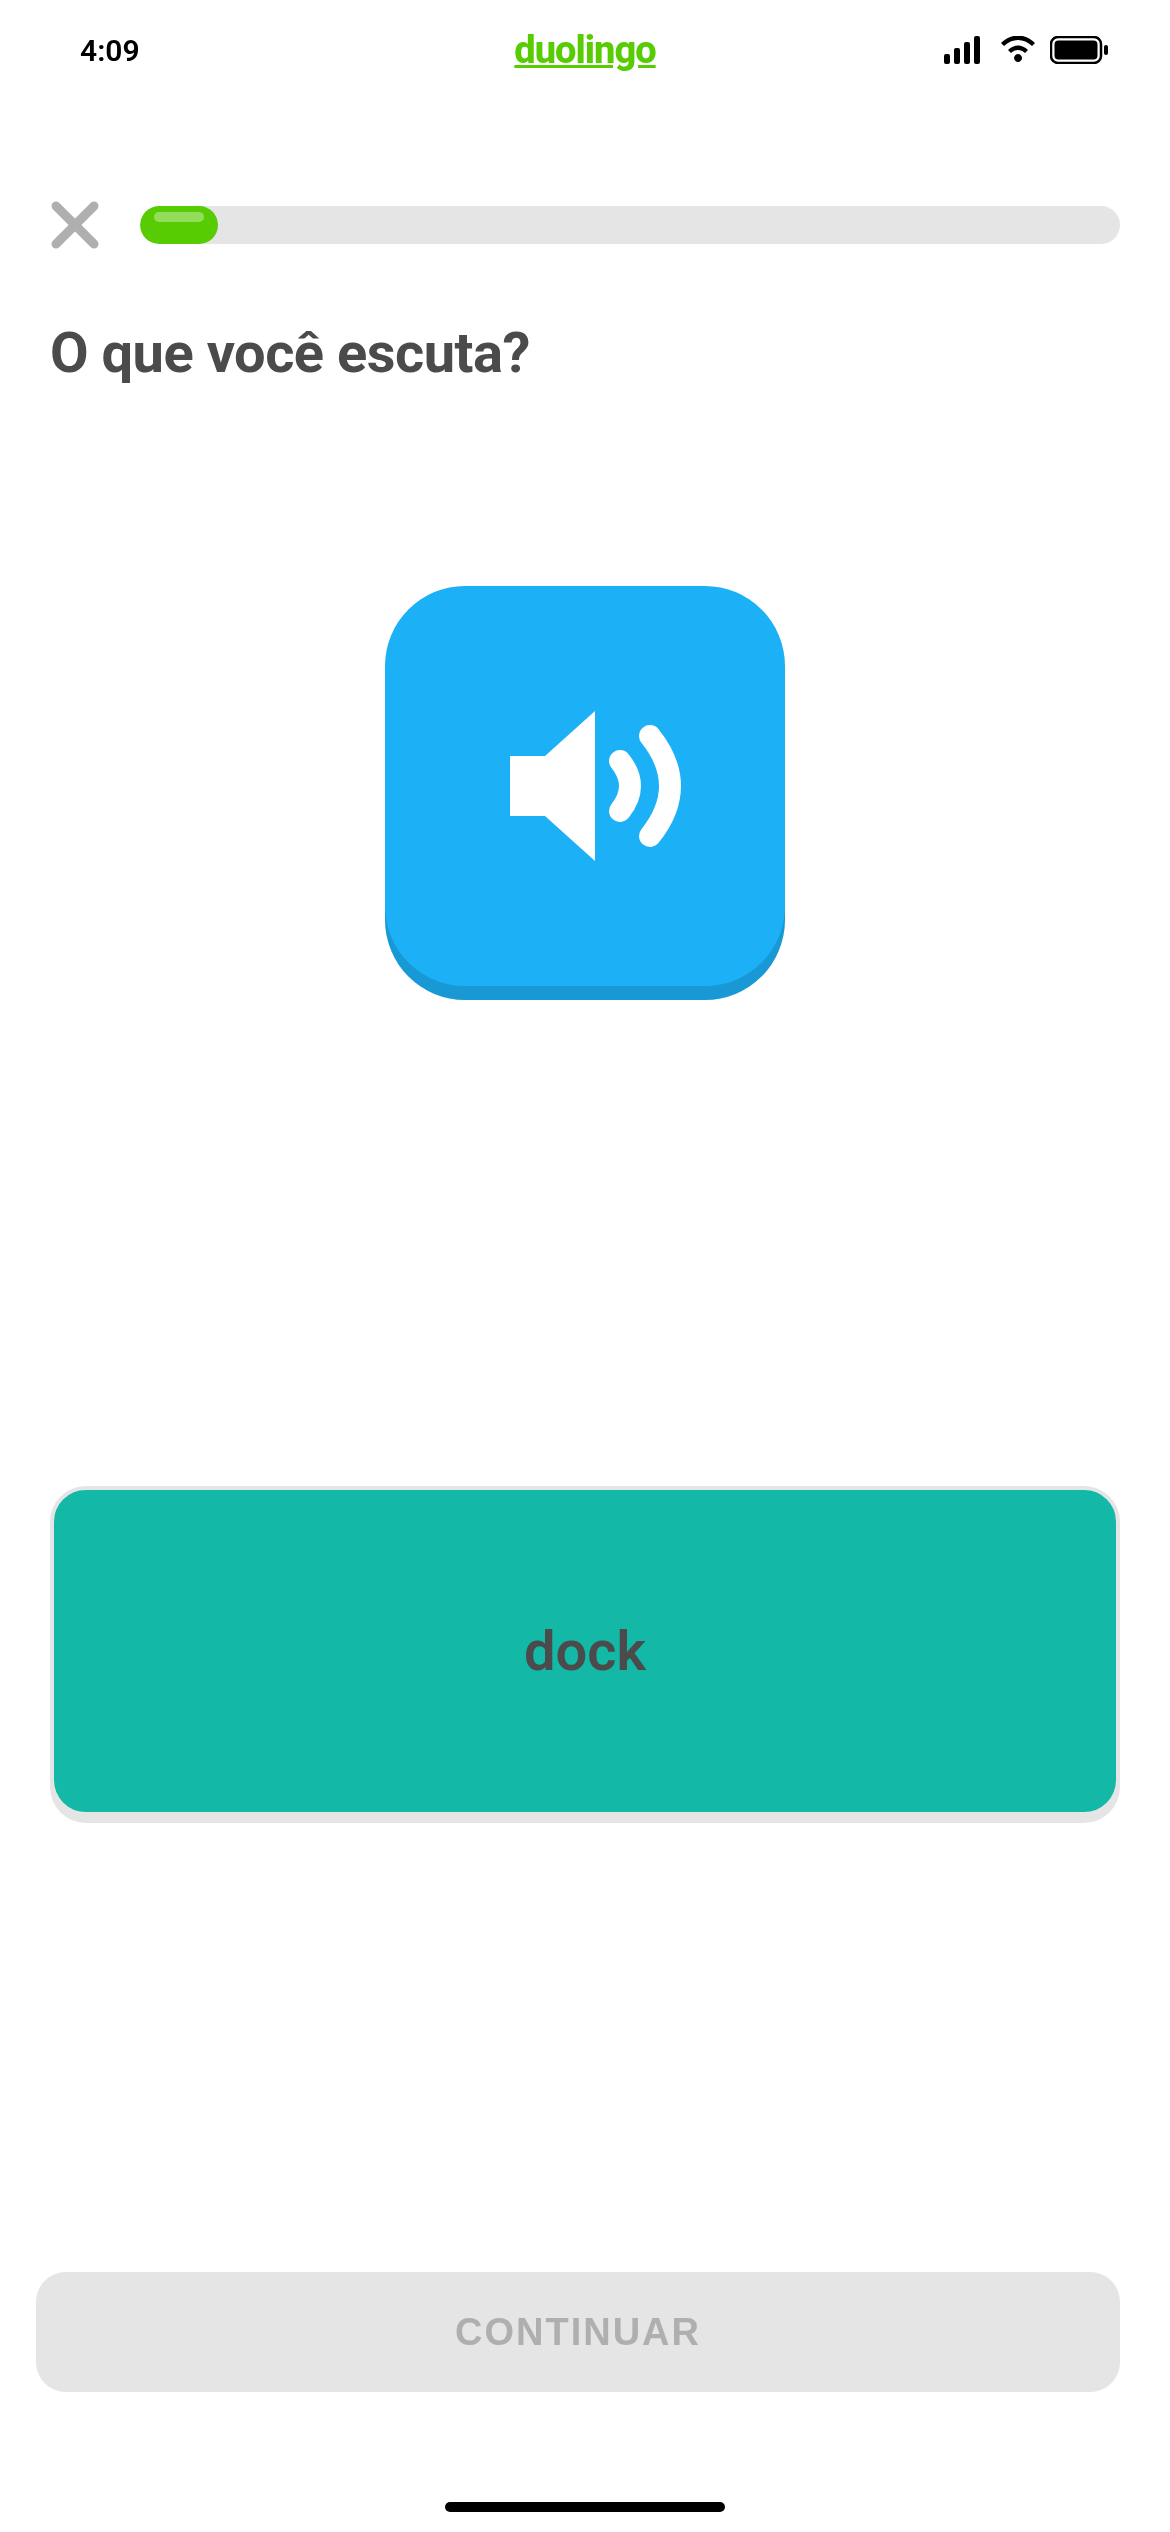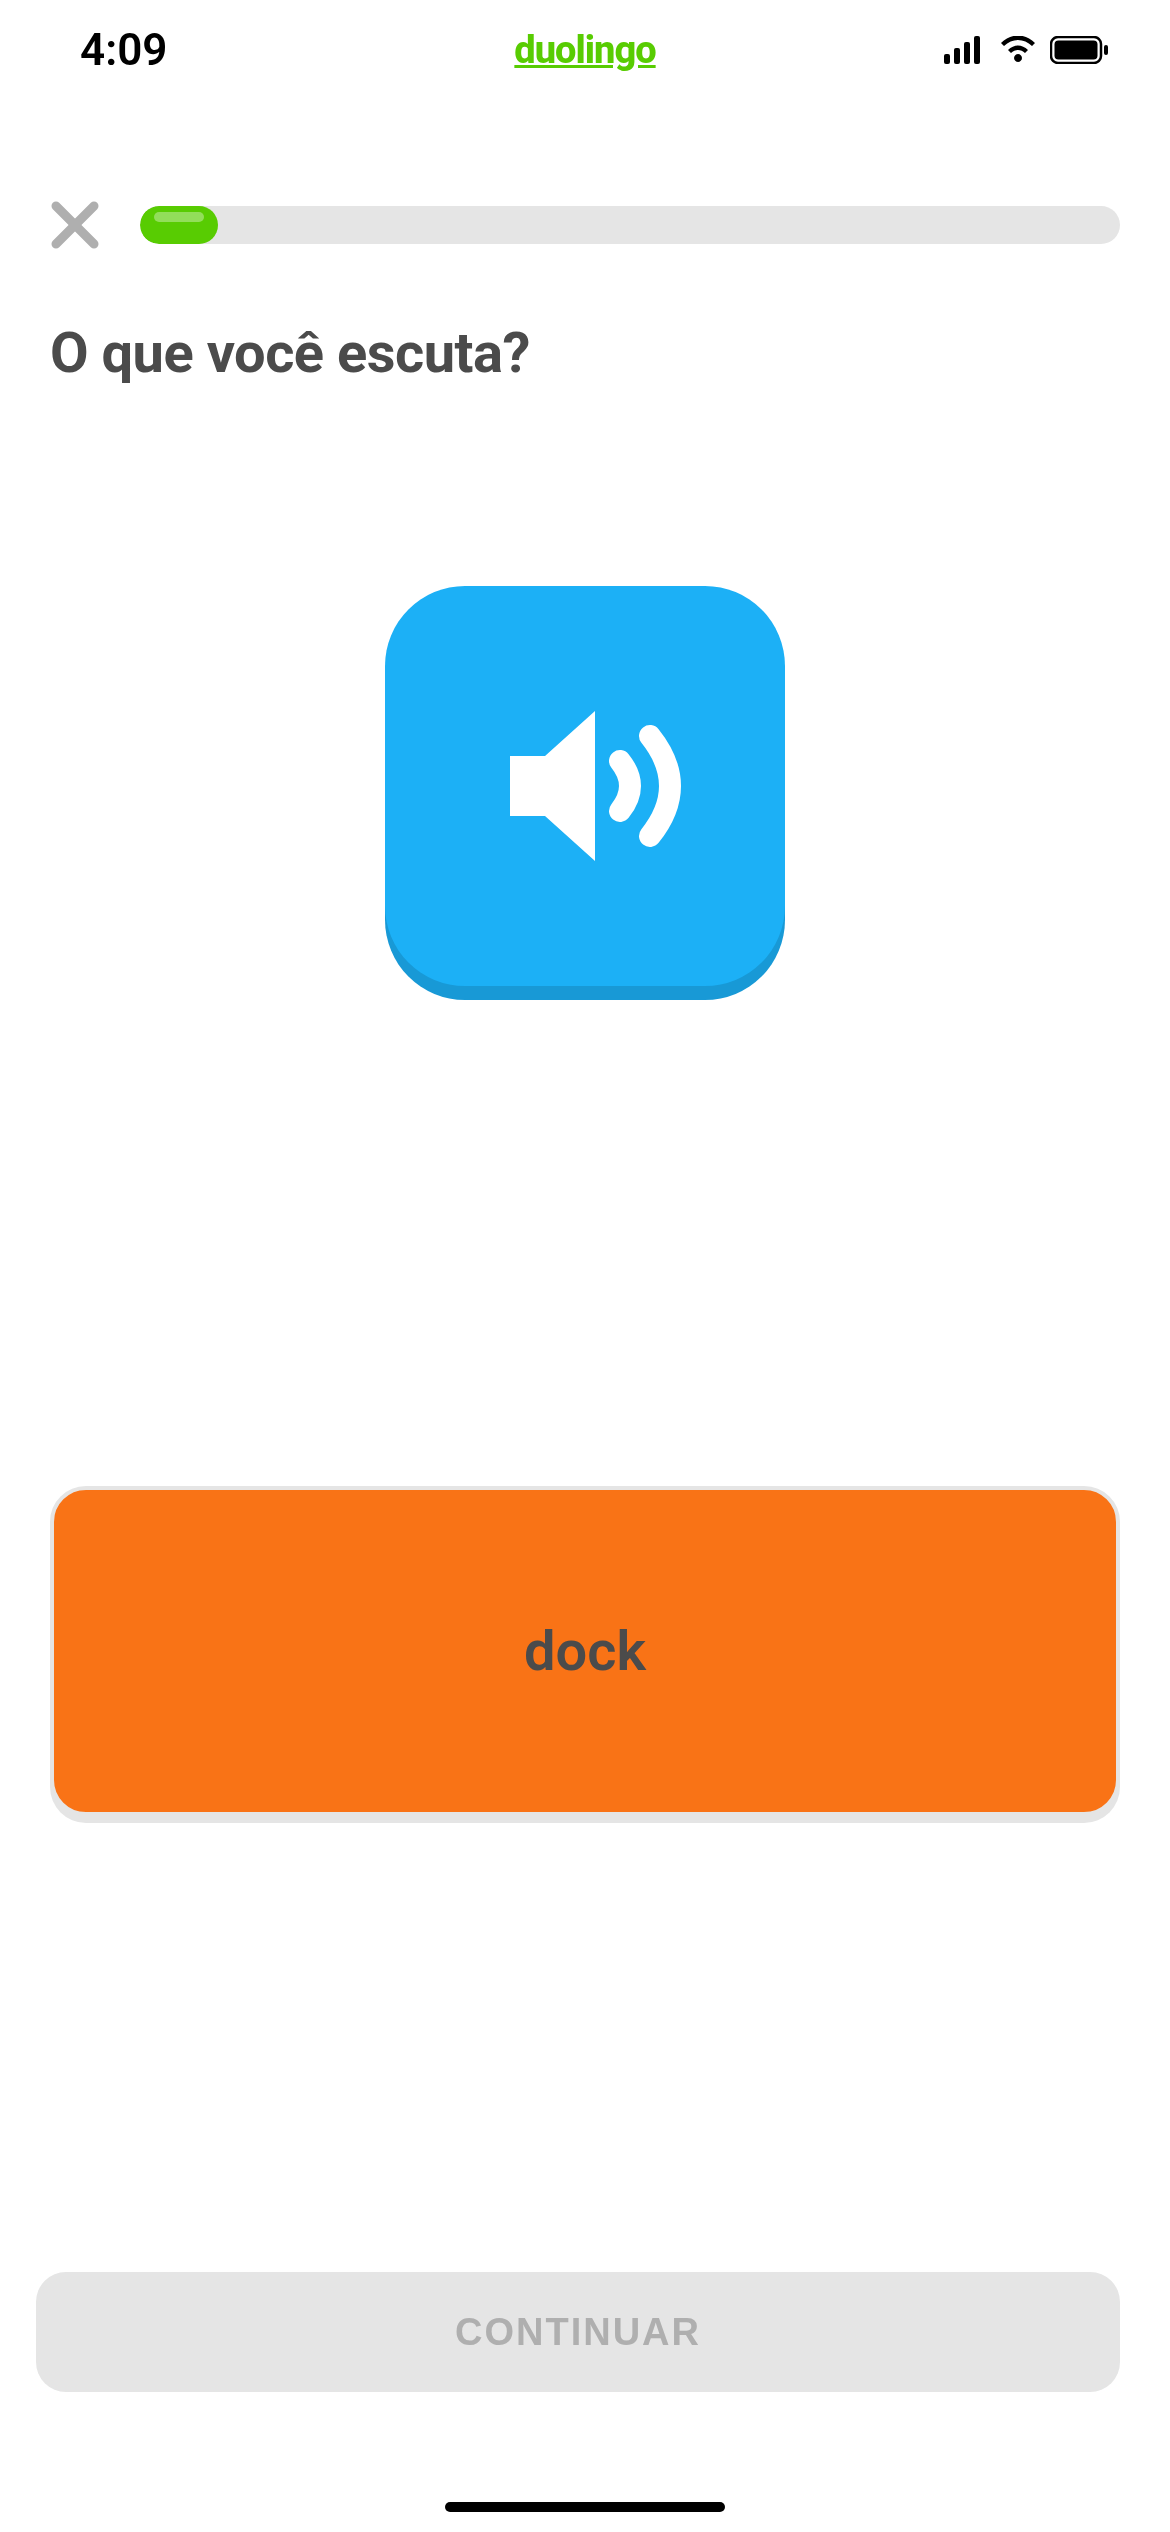--- a/index.html
+++ b/index.html
@@ -18,21 +18,21 @@
     }
     .status-bar {
       height: 100px;
       display: flex;
       align-items: center;
       justify-content: space-between;
       padding: 0 60px;
       position: relative;
     }
     .status-time {
-      font-size: 44px;
+      font-size: 30px;
       font-weight: 600;
       color: #000;
       margin-left: 20px;
     }
     .status-center {
       position: absolute;
       left: 50%;
       transform: translateX(-50%);
       font-size: 38px;
       font-weight: 800;
@@ -117,21 +117,21 @@
     }
     .options-row {
       display: flex;
       gap: 40px;
       padding: 0 50px;
       margin-top: 500px;
     }
     .option-card {
       flex: 1;
       height: 330px;
-      background: #f97316;
+      background: #14b8a6;
       border: 4px solid #e5e5e5;
       border-radius: 36px;
       box-shadow: 0 7px 0 0 #e5e5e5;
       display: flex;
       align-items: center;
       justify-content: center;
       font-size: 56px;
       font-weight: 600;
       color: #4b4b4b;
       cursor: pointer;

